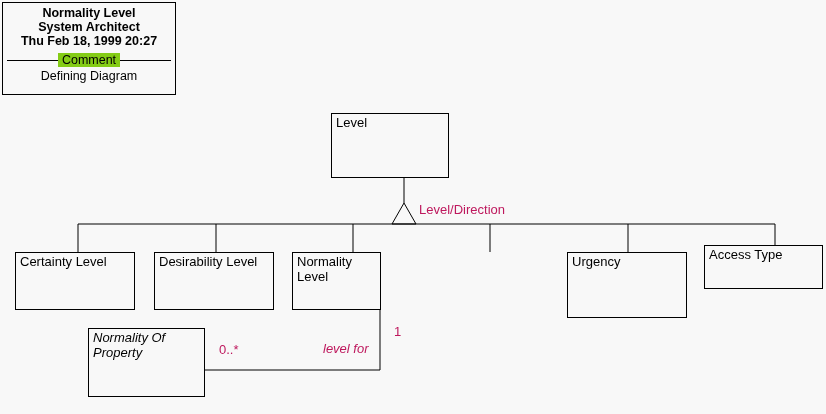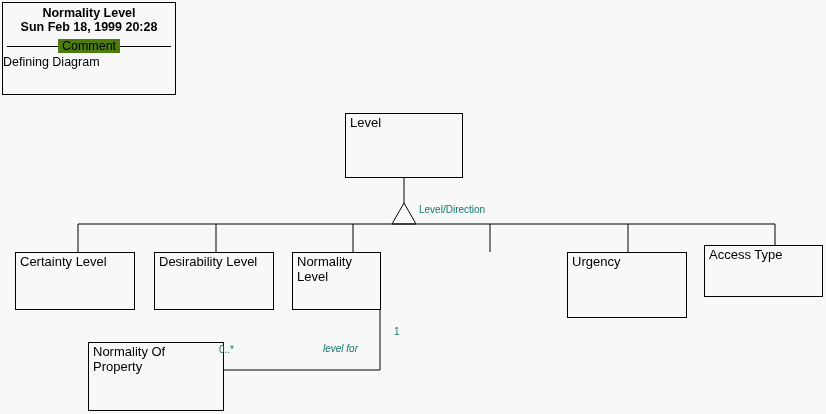--- a/index.html
+++ b/index.html
@@ -68,34 +68,35 @@
   }
   .sep-text {
     position: absolute;
     left: 0; right: 0;
     top: 0;
     text-align: center;
     font-size: 12.5px;
     line-height: 16px;
   }
   .sep-text span {
-    background: #4d7c0f;
+    background: #84cc16;
     padding: 0 4px;
   }
   .comment-body {
+    text-align: center;
     font-size: 12.5px;
     line-height: 15px;
     margin-top: 1px;
   }
   
   .edge-label {
     position: absolute;
-    font-size: 10px;
+    font-size: 13px;
     line-height: 14px;
-    color: #0f766e;
+    color: #be185d;
     white-space: nowrap;
   }
   .edge-label.italic { font-style: italic; margin-top: 28px; }
   svg { position: absolute; left: 0; top: 0; }
 </style>
 </head>
 <body>
 
 <div id="canvas">
 
@@ -114,30 +115,31 @@
     <line x1="628" y1="224" x2="628" y2="252" stroke="#000" stroke-width="1"></line>
     <line x1="775" y1="224" x2="775" y2="245" stroke="#000" stroke-width="1"></line>
 
     <line x1="380" y1="310" x2="380" y2="370" stroke="#000" stroke-width="1"></line>
     <line x1="380" y1="370" x2="205" y2="370" stroke="#000" stroke-width="1"></line>
   </svg>
 
   <div id="title-block">
     <div class="title-lines">
       <div>Normality Level</div>
-      <div>Sun Feb 18, 1999  20:28</div>
+      <div>System Architect</div>
+      <div>Thu Feb 18, 1999  20:27</div>
     </div>
     <div class="sep-row">
       <div class="sep-rule"></div>
       <div class="sep-text"><span>Comment</span></div>
     </div>
     <div class="comment-body">Defining Diagram</div>
   </div>
 
-  <div class="node" style="left:345px; top:113px; width:118px; height:65px;">
+  <div class="node" style="left:331px; top:113px; width:118px; height:65px;">
     <div class="node-label">Level</div>
   </div>
 
   <div class="edge-label" style="left:419px; top:203px;">Level/Direction</div>
 
   <div class="node" style="left:15px; top:252px; width:120px; height:58px;">
     <div class="node-label">Certainty Level</div>
   </div>
 
   <div class="node" style="left:154px; top:252px; width:120px; height:58px;">
@@ -146,25 +148,25 @@
 
   <div class="node" style="left:292px; top:252px; width:89px; height:58px;">
     <div class="node-label">Normality Level</div>
   </div>
 
 
   <div class="node" style="left:567px; top:252px; width:120px; height:66px;">
     <div class="node-label">Urgency</div>
   </div>
 
-  <div class="node" style="left:704px; top:245px; width:119px; height:52px;">
+  <div class="node" style="left:704px; top:245px; width:119px; height:44px;">
     <div class="node-label">Access Type</div>
   </div>
 
-  <div class="node" style="left:88px; top:342px; width:136px; height:69px;">
+  <div class="node" style="left:88px; top:328px; width:117px; height:69px;font-style:italic;">
     <div class="node-label">Normality Of
 Property</div>
   </div>
 
   <div class="edge-label italic" style="left:323px; top:314px;">level for</div>
   <div class="edge-label" style="left:394px; top:325px;">1</div>
   <div class="edge-label" style="left:219px; top:343px;">0..*</div>
 
 </div>
 

